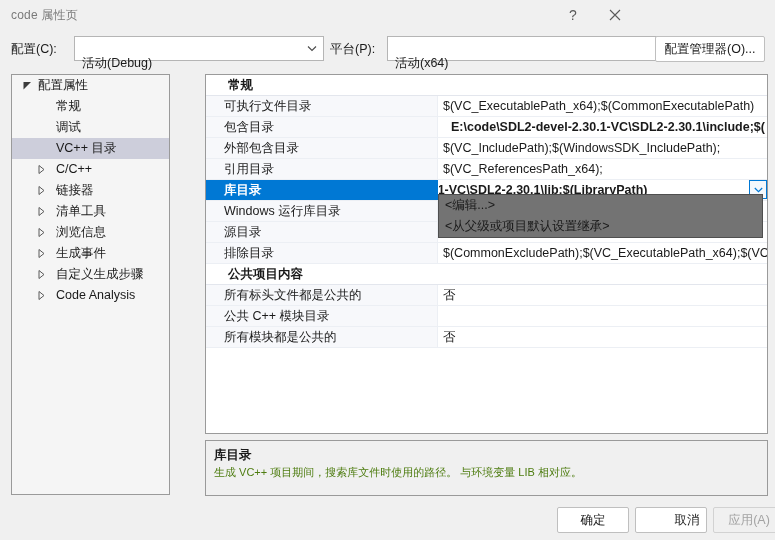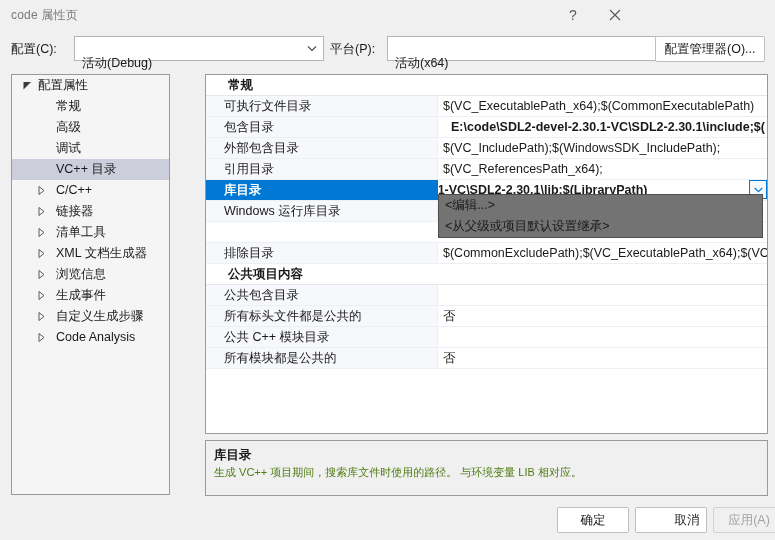--- a/index.html
+++ b/index.html
@@ -337,24 +337,20 @@
           </svg>
         </span>
         <span class="tlabel">配置属性</span>
       </div>
       <div class="tree-item lvl1">
         <span class="tw"></span>
         <span class="tlabel">常规</span>
       </div>
       <div class="tree-item lvl1">
         <span class="tw"></span>
-        <span class="tlabel">高级</span>
-      </div>
-      <div class="tree-item lvl1">
-        <span class="tw"></span>
         <span class="tlabel">调试</span>
       </div>
       <div class="tree-item lvl1 selected">
         <span class="tw"></span>
         <span class="tlabel">VC++ 目录</span>
       </div>
       <div class="tree-item lvl1">
         <span class="tw">
           <svg width="9" height="9" viewBox="0 0 9 9">
             <path d="M2 0.5 L7 4.5 L2 8.5 Z" fill="none" stroke="#5a5a5a" stroke-width="1"></path>
@@ -370,28 +366,20 @@
         </span>
         <span class="tlabel">链接器</span>
       </div>
       <div class="tree-item lvl1">
         <span class="tw">
           <svg width="9" height="9" viewBox="0 0 9 9">
             <path d="M2 0.5 L7 4.5 L2 8.5 Z" fill="none" stroke="#5a5a5a" stroke-width="1"></path>
           </svg>
         </span>
         <span class="tlabel">清单工具</span>
-      </div>
-      <div class="tree-item lvl1">
-        <span class="tw">
-          <svg width="9" height="9" viewBox="0 0 9 9">
-            <path d="M2 0.5 L7 4.5 L2 8.5 Z" fill="none" stroke="#5a5a5a" stroke-width="1"></path>
-          </svg>
-        </span>
-        <span class="tlabel">XML 文档生成器</span>
       </div>
       <div class="tree-item lvl1">
         <span class="tw">
           <svg width="9" height="9" viewBox="0 0 9 9">
             <path d="M2 0.5 L7 4.5 L2 8.5 Z" fill="none" stroke="#5a5a5a" stroke-width="1"></path>
           </svg>
         </span>
         <span class="tlabel">浏览信息</span>
       </div>
       <div class="tree-item lvl1">
@@ -480,20 +468,23 @@
       </div>
       <div class="grow">
         <div class="gname">
           <span>Windows 运行库目录</span>
         </div>
         <div class="gval">
           <span></span>
         </div>
       </div>
       <div class="grow">
+        <div class="gname">
+          <span>源目录</span>
+        </div>
         <div class="gval">
           <span></span>
         </div>
       </div>
       <div class="grow">
         <div class="gname">
           <span>排除目录</span>
         </div>
         <div class="gval">
           <span>$(CommonExcludePath);$(VC_ExecutablePath_x64);$(VC_</span>
@@ -504,28 +495,20 @@
           <svg width="9" height="6" viewBox="0 0 9 6">
             <path d="M0.8 1 L4.5 4.7 L8.2 1" stroke="#2b2b2b" stroke-width="1.2" fill="none"></path>
           </svg>
         </span>
         <div class="gname">
           <span>公共项目内容</span>
         </div>
       </div>
       <div class="grow">
         <div class="gname">
-          <span>公共包含目录</span>
-        </div>
-        <div class="gval">
-          <span></span>
-        </div>
-      </div>
-      <div class="grow">
-        <div class="gname">
           <span>所有标头文件都是公共的</span>
         </div>
         <div class="gval">
           <span>否</span>
         </div>
       </div>
       <div class="grow">
         <div class="gname">
           <span>公共 C++ 模块目录</span>
         </div>

